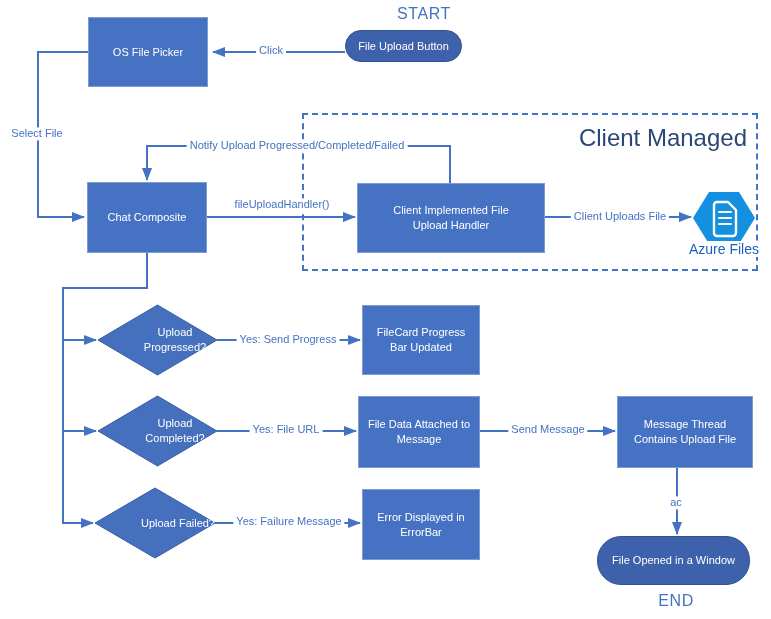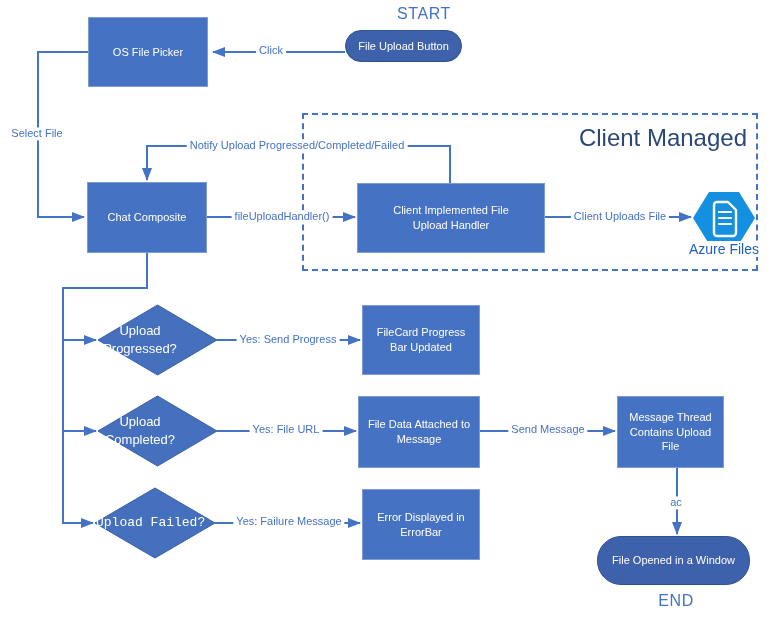--- a/index.html
+++ b/index.html
@@ -11,22 +11,22 @@
   .node{
     position:absolute;display:flex;align-items:center;justify-content:center;
     background:#4672C3;border:1px solid #7E9BD2;color:#FFFFFF;
     font-size:11px;line-height:1.35;text-align:center;box-sizing:border-box;
     padding:2px 8px;
   }
   .pill{
     background:#3E61AB;border:1px solid #32528F;border-radius:24px;
   }
   .dtext{
-    position:absolute;display:flex;align-items:center;justify-content:flex-start;
-    color:#fff;font-size:13px;line-height:1.35;text-align:center;box-sizing:border-box;
+    position:absolute;display:flex;align-items:center;justify-content:flex-end;
+    color:#fff;font-size:11px;line-height:1.35;text-align:center;box-sizing:border-box;
   }
   .dtext > span{display:block;}
   .elabel{
     position:absolute;transform:translate(-50%,-50%);
     background:#fff;color:#4472C4;font-size:11px;white-space:nowrap;
     padding:0 3px;line-height:1.2;
   }
   .caplabel{
     position:absolute;transform:translate(-50%,-50%);
     color:#4472C4;font-size:16px;letter-spacing:0.6px;white-space:nowrap;
@@ -110,46 +110,46 @@
   </div>
 
   <div class="node" style="left:362px;top:305px;width:118px;height:70px;">
     <span>FileCard Progress Bar Updated</span>
   </div>
 
   <div class="node" style="left:358px;top:396px;width:122px;height:72px;">
     <span>File Data Attached to Message</span>
   </div>
 
-  <div class="node" style="left:617px;top:396px;width:107px;height:72px;padding:2px 4px;">
+  <div class="node" style="left:617px;top:396px;width:136px;height:72px;padding:2px 4px;">
     <span>Message Thread Contains Upload File</span>
   </div>
 
   <div class="node" style="left:362px;top:489px;width:118px;height:71px;">
     <span>Error Displayed in ErrorBar</span>
   </div>
 
   <div class="node pill" style="left:597px;top:536px;width:153px;height:49px;">
     <span>File Opened in a Window</span>
   </div>
 
   <div class="dtext" style="left:98px;top:305px;width:119px;height:70px;">
     <span style="width:84px;">Upload Progressed?</span>
   </div>
   <div class="dtext" style="left:98px;top:396px;width:119px;height:70px;">
     <span style="width:84px;">Upload Completed?</span>
   </div>
   <div class="dtext" style="left:96px;top:488px;width:119px;height:70px;">
-    <span style="white-space:nowrap;font-family:Liberation Mono, monospace;">Upload Failed?</span>
+    <span style="white-space:nowrap;">Upload Failed?</span>
   </div>
 
   <div class="elabel" style="left:271px;top:51px;">Click</div>
   <div class="elabel" style="left:37px;top:134px;">Select File</div>
   <div class="elabel" style="left:297px;top:146px;">Notify Upload Progressed/Completed/Failed</div>
-  <div class="elabel" style="left:282px;top:217px;">fileUploadHandler()</div>
+  <div class="elabel" style="left:282px;top:205px;">fileUploadHandler()</div>
   <div class="elabel" style="left:620px;top:217px;">Client Uploads File</div>
   <div class="elabel" style="left:288px;top:340px;">Yes: Send Progress</div>
   <div class="elabel" style="left:286px;top:430px;">Yes: File URL</div>
   <div class="elabel" style="left:548px;top:430px;">Send Message</div>
   <div class="elabel" style="left:289px;top:522px;">Yes: Failure Message</div>
   <div class="elabel" style="left:676px;top:503px;">ac</div>
 
   <div id="azure-label" style="left:724px;top:249px;">Azure Files</div>
 
 </div>

